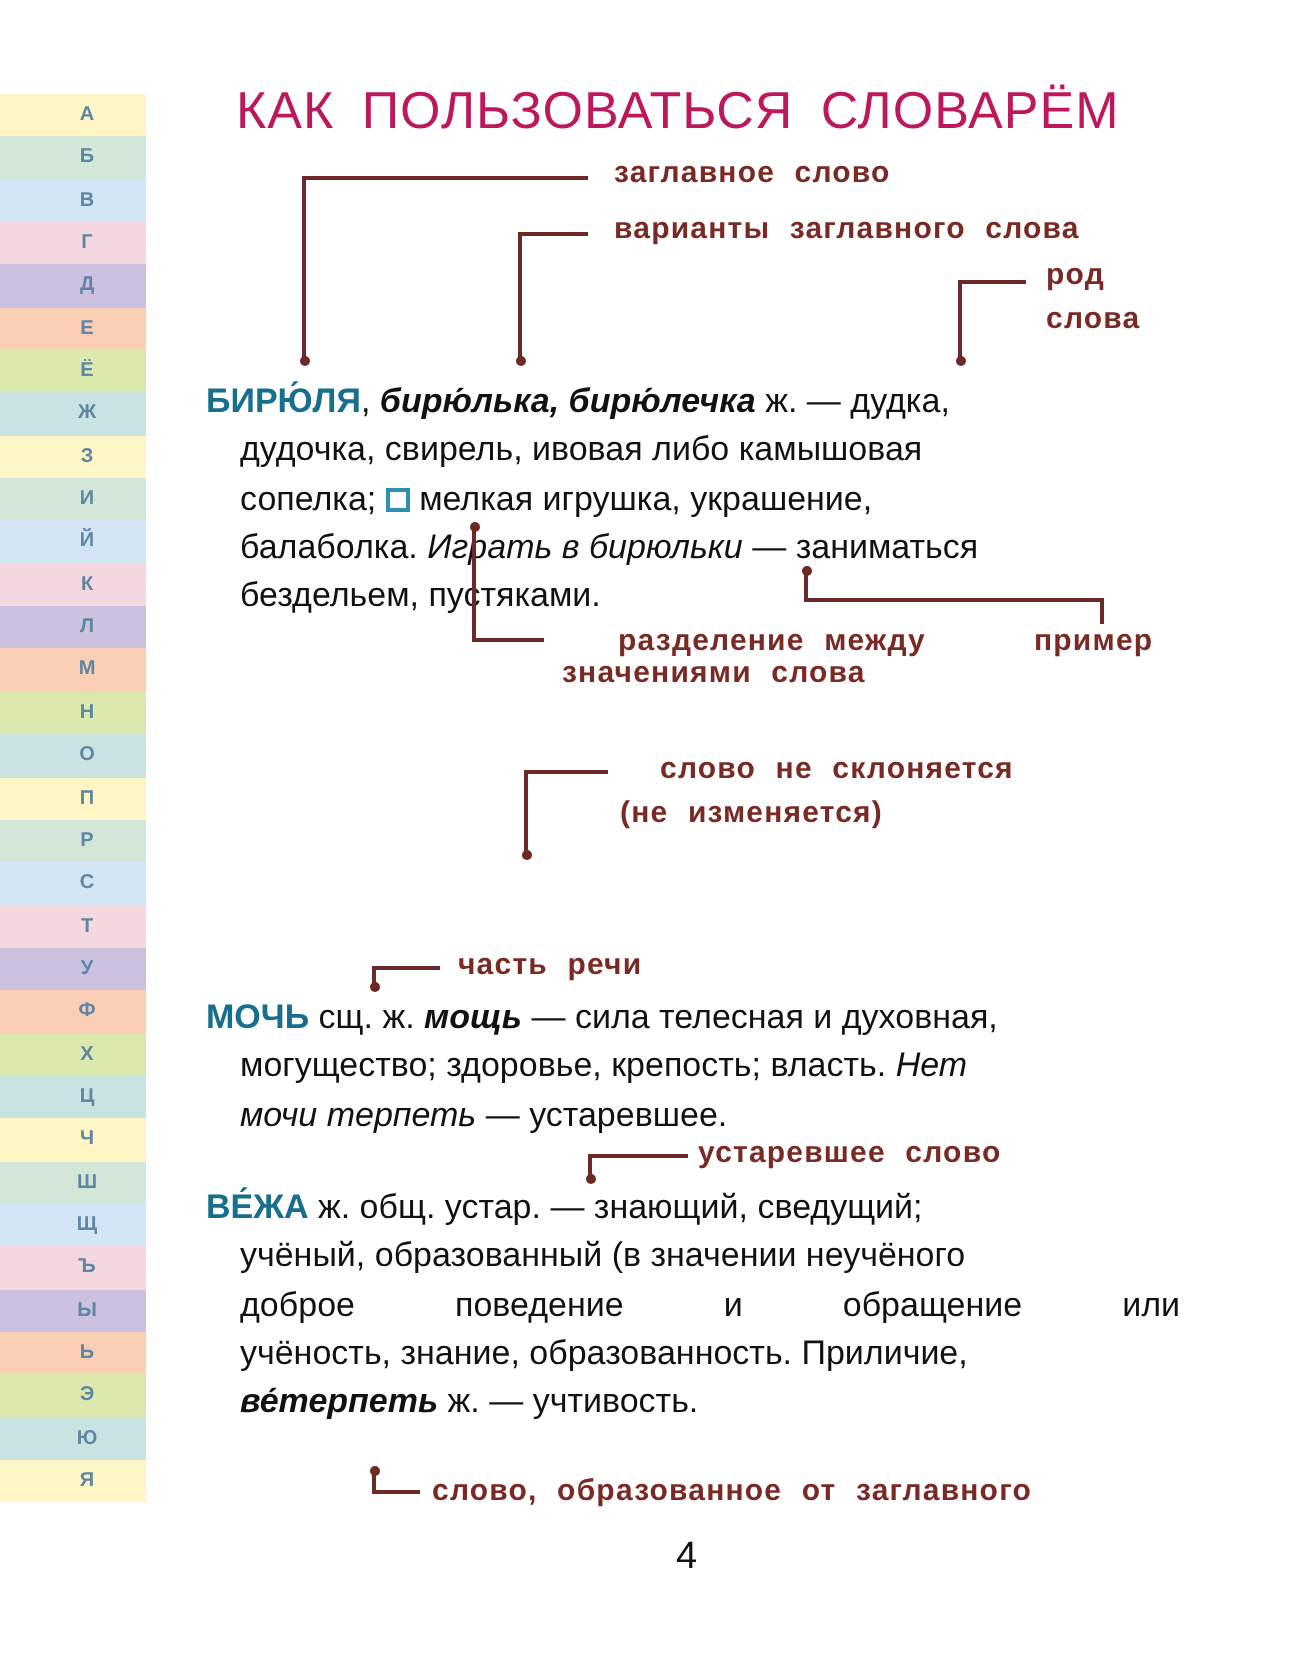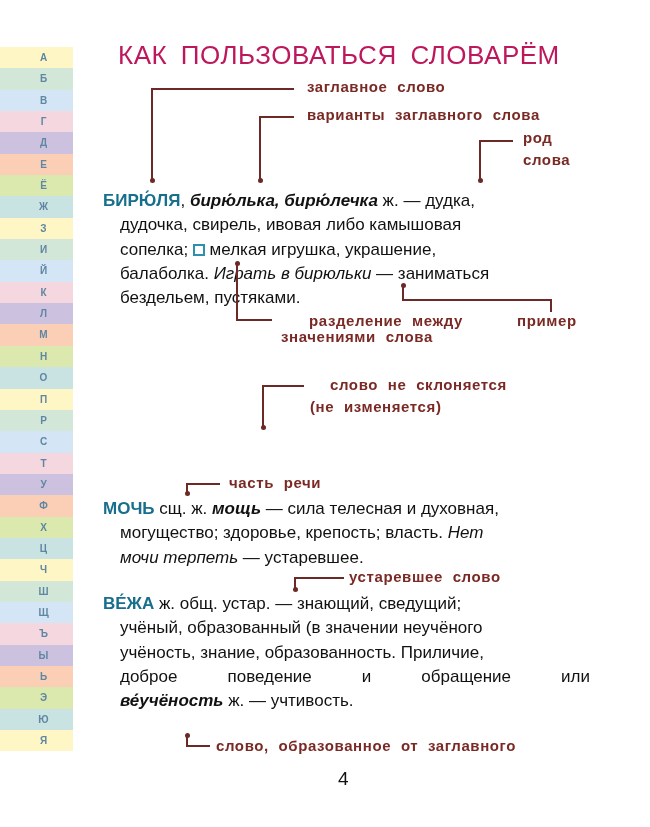--- a/index.html
+++ b/index.html
@@ -116,23 +116,23 @@
 </div>
 
 <div class="ln" style="left:294px;top:577px;width:50px;height:2px;"></div>
 <div class="ln" style="left:294px;top:577px;width:2px;height:12px;"></div>
 <div class="dot" style="left:292.5px;top:587px;"></div>
 <div class="lbl" style="left:349px;top:568px;">устаревшее слово</div>
 
 <div class="entry" style="top:592px;">
   <p><span class="hw">ВЕ́ЖА</span><span> ж. общ. устар. — знающий, сведущий;</span></p>
   <p class="ind">учёный, образованный (в значении неучёного</p>
+  <p class="ind" style="text-align-last:justify;">доброе поведение и обращение или</p>
   <p class="ind">учёность, знание, образованность. Приличие,</p>
-  <p class="ind" style="text-align-last:justify;">доброе поведение и обращение или</p>
-  <p class="ind" style="text-align:left;"><span class="bi">ве́учёность</span><span> ж. — учтивость.</span></p>
+  <p class="ind" style="text-align:left;"><span class="bi">ве́терпеть</span><span> ж. — учтивость.</span></p>
 </div>
 
 <div class="dot" style="left:184.5px;top:733px;"></div>
 <div class="ln" style="left:186px;top:735px;width:2px;height:12px;"></div>
 <div class="ln" style="left:186px;top:745px;width:24px;height:2px;"></div>
 <div class="lbl" style="left:216px;top:737px;">слово, образованное от заглавного</div>
 
 <div class="pagenum">4</div>
 
 </body></html>

